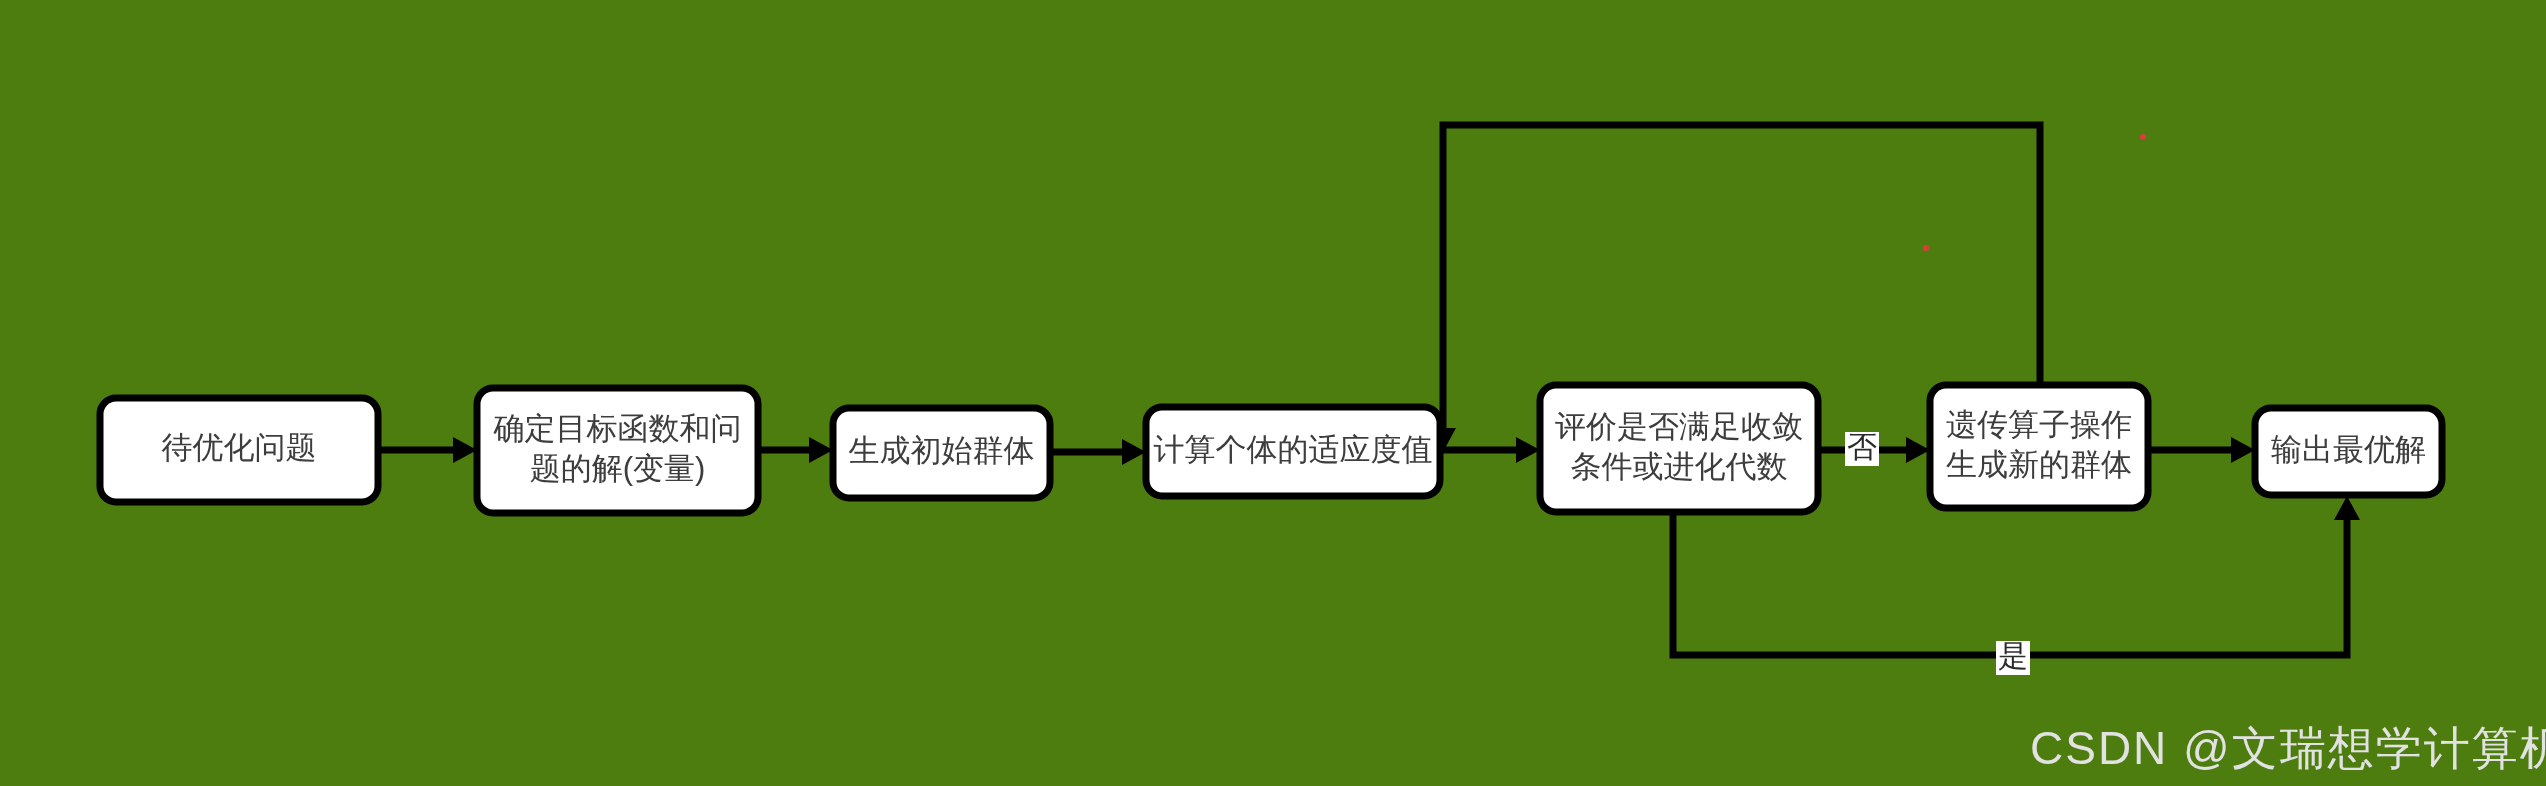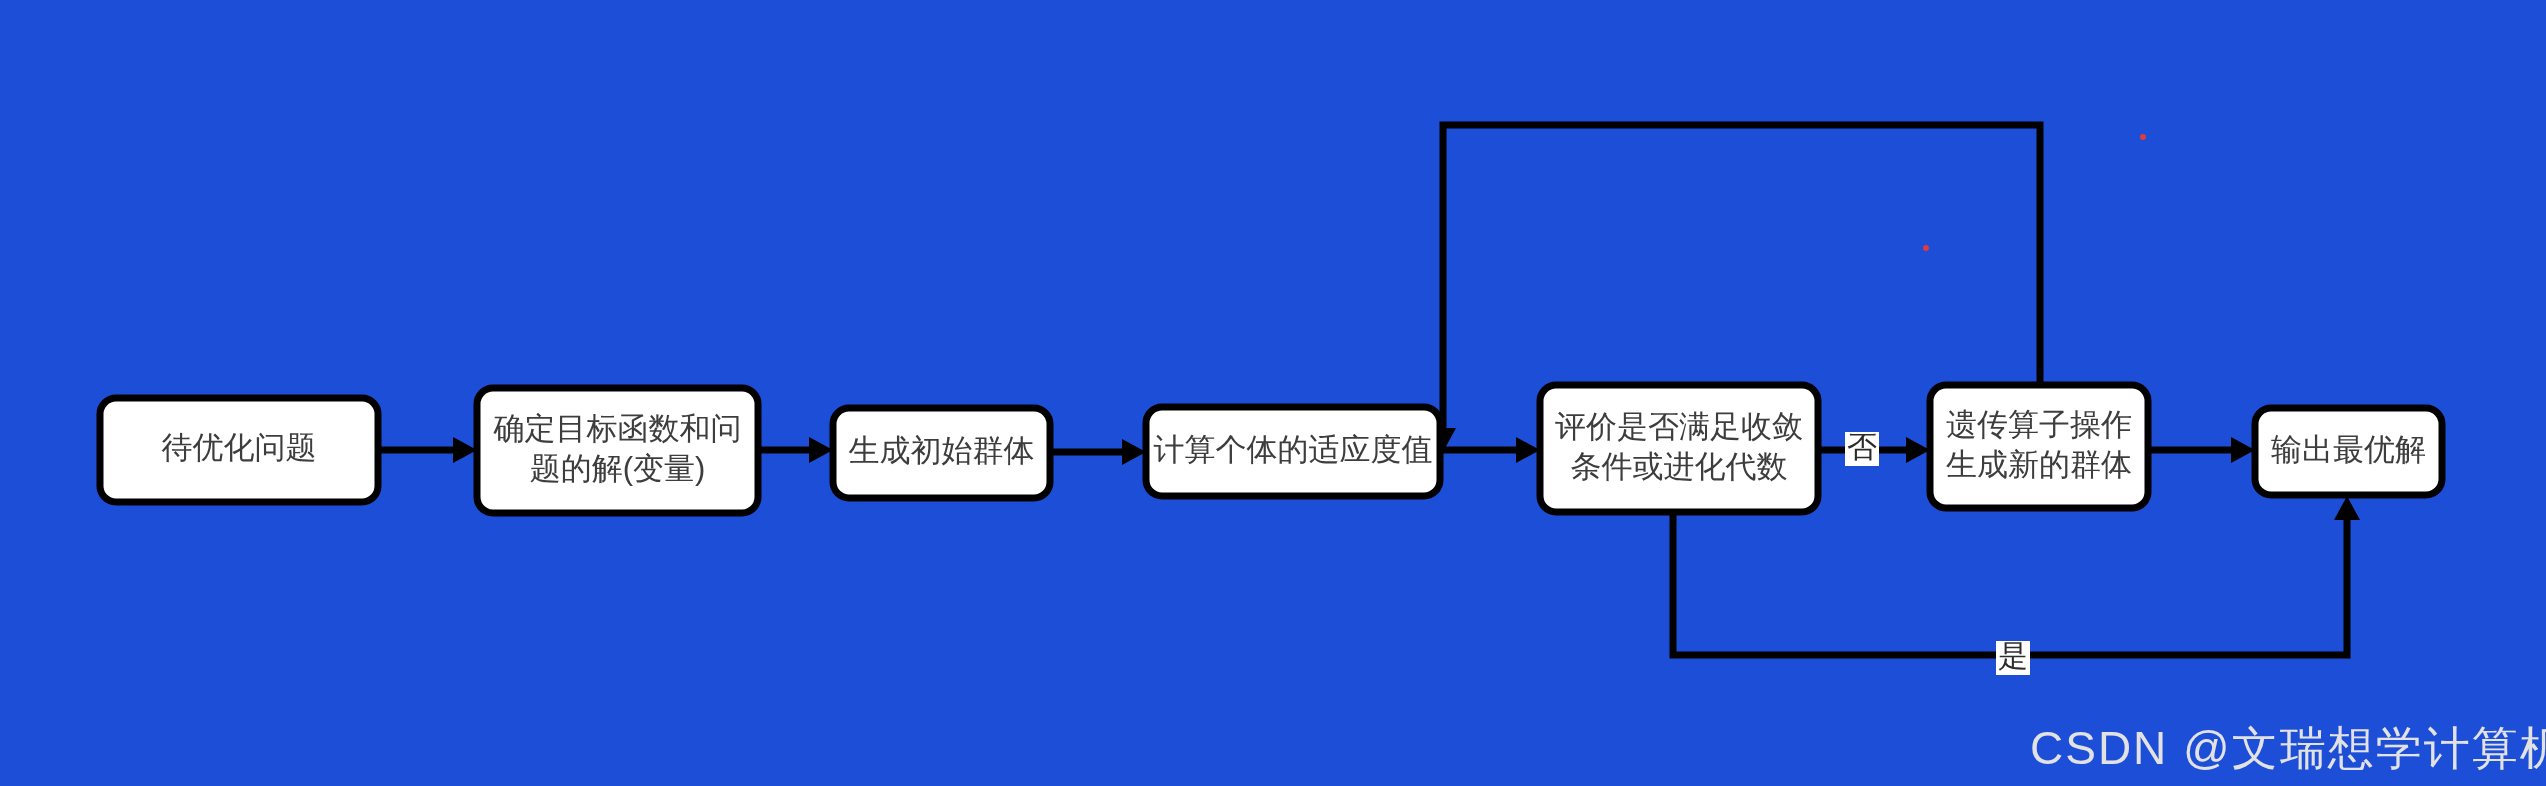--- a/index.html
+++ b/index.html
@@ -11,21 +11,21 @@
     width: 2546px;
     height: 786px;
     font-family: "Liberation Sans", "DejaVu Sans", sans-serif;
     overflow: hidden;
     position: relative;
   }
   #flow-root {
     position: relative;
     width: 2546px;
     height: 786px;
-    background: #1d4ed8;
+    background: #4d7c0f;
   }
   svg#flow-svg {
     position: absolute;
     left: 0;
     top: 0;
     width: 2546px;
     height: 786px;
     display: block;
   }
   .node-box {

